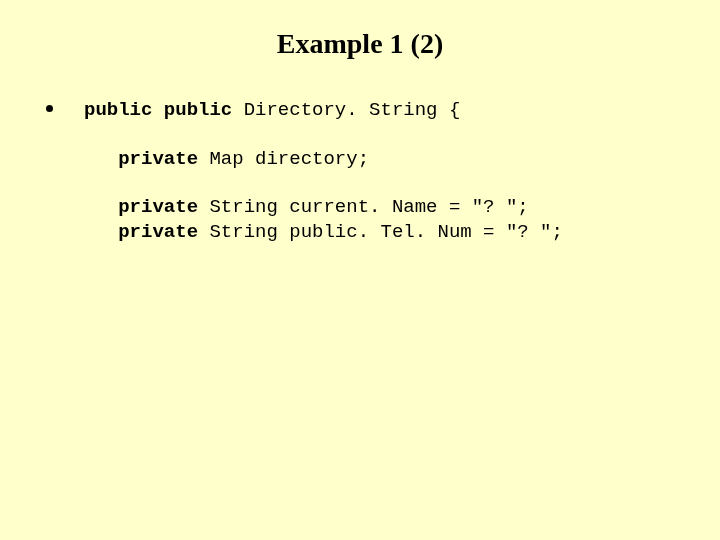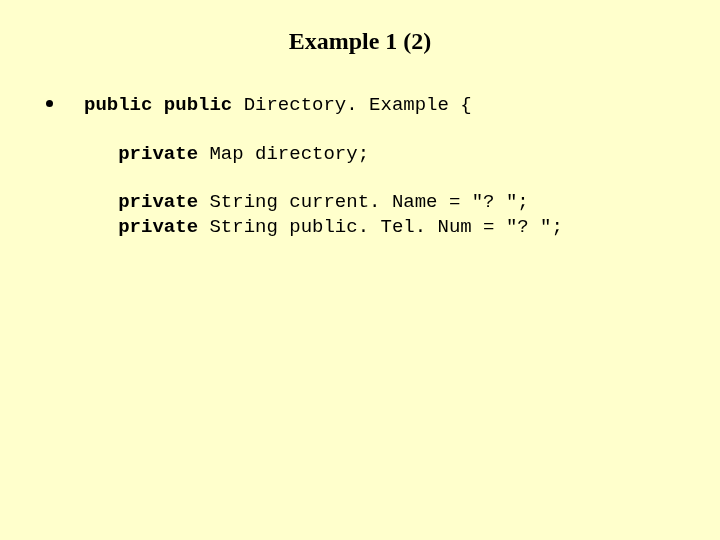--- a/index.html
+++ b/index.html
@@ -14,21 +14,21 @@
   }
   .slide {
     width: 720px;
     height: 540px;
     box-sizing: border-box;
     padding: 28px 40px 40px 40px;
   }
   .title {
     text-align: center;
     font-weight: bold;
-    font-size: 24px;
+    font-size: 28px;
     margin: 0 0 34px 0;
   }
   ul.top {
     margin: 0;
     padding: 0 0 0 26px;
     list-style: disc;
   }
   ul.top > li {
     font-size: 22px;
     line-height: 1.25;
@@ -44,21 +44,21 @@
 </style>
 </head>
 <body>
 
 <div class="slide">
   <h1 class="title">Example 1 (2)</h1>
 
   <ul class="top">
     <li>
 
-      <div class="code"><span class="kw">public</span> <span class="kw">public</span><span> Directory. Example {</span>
+      <div class="code"><span class="kw">public</span> <span class="kw">public</span><span> Directory. String {</span>
 
    <span class="kw">private</span><span> Map directory;</span>
 
    <span class="kw">private</span><span> String current. Name = "? ";</span>
    <span class="kw">private</span><span> String public. Tel. Num = "? ";</span></div>
     </li>
   </ul>
 </div>
 
 </body></html>

